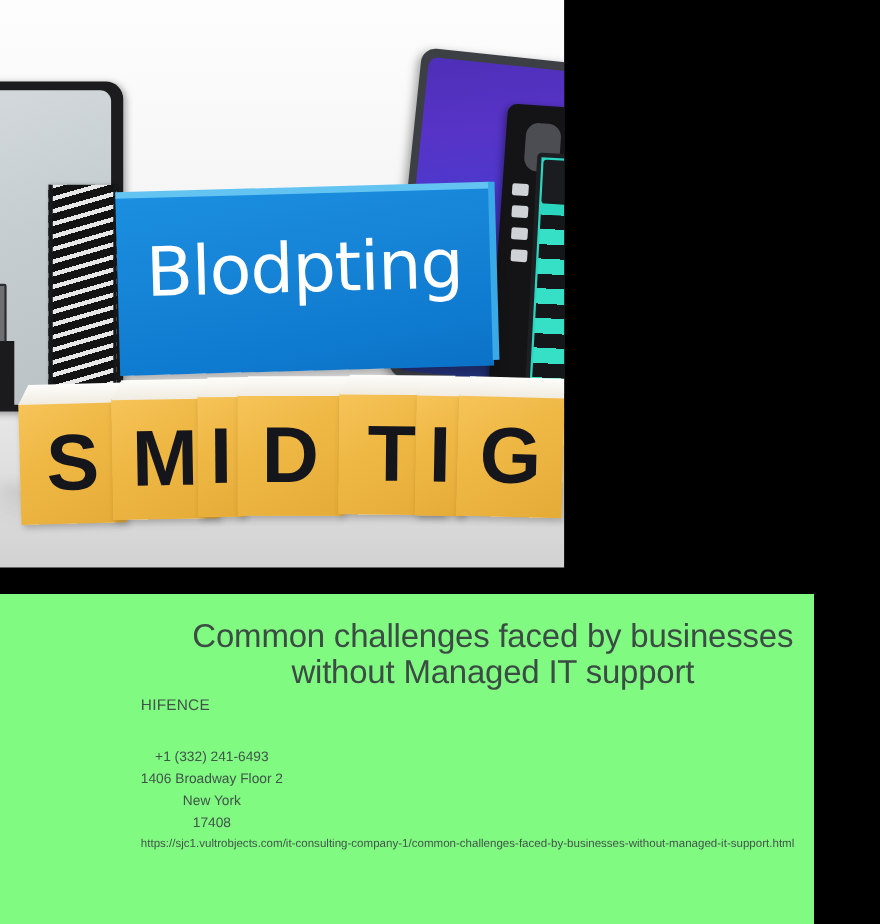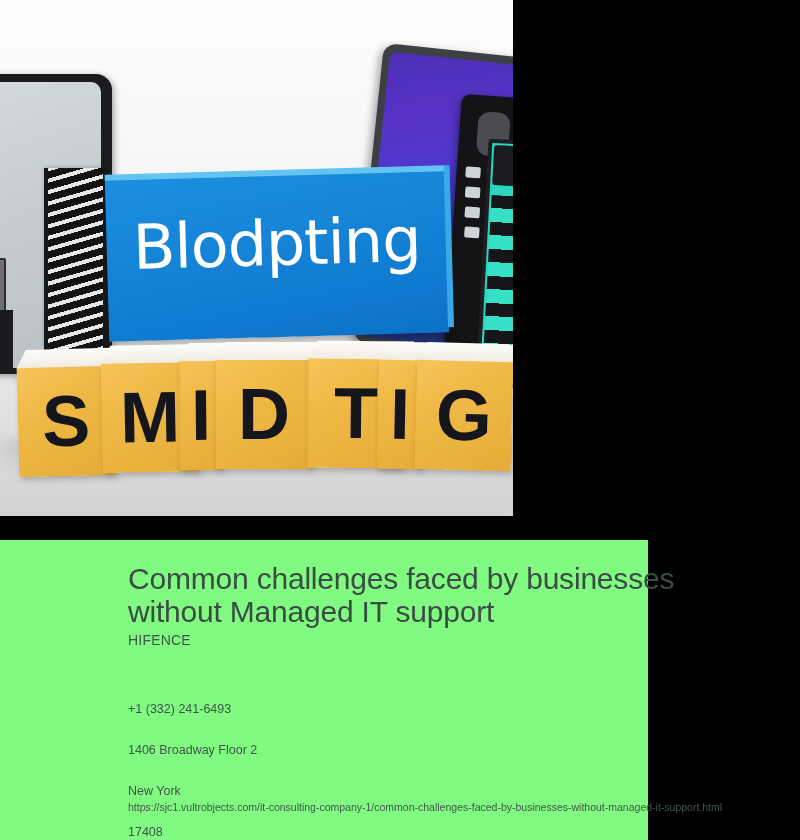--- a/index.html
+++ b/index.html
@@ -299,23 +299,24 @@
     left: 0; top: 516px;
     width: 513px; height: 24px;
     background: #000000;
   }
 
   
   .caption {
     position: absolute;
     left: 0;
     top: 540px;
-    width: 648px;
+    width: 740px;
     height: 300px;
     background: #80fa80;
+    text-align: center;
   }
   .caption-title {
     position: absolute;
     left: 128px;
     top: 562px - 540px;
     top: 22px;
     width: 640px;
     color: #3b4c44;
     font-family: "Liberation Sans", sans-serif;
     font-size: 30px;
@@ -335,31 +336,30 @@
   }
   .caption-contact {
     position: absolute;
     left: 128px;
     top: 138px;
     color: #3f544a;
     font-family: "Liberation Sans", sans-serif;
     font-size: 12.5px;
     line-height: 20px;
   }
-  .caption-contact div { white-space: nowrap; margin-top: 21px; }
+  .caption-contact div { white-space: nowrap; }
   .caption-url {
     position: absolute;
     left: 128px;
     top: 220px;
     color: #42564c;
     font-family: "Liberation Sans", sans-serif;
     font-size: 10.5px;
     line-height: 14px;
     white-space: nowrap;
-    margin-top: 40px;
   }
 </style>
 </head>
 <body>
 
 <div class="page">
 
   <div class="photo">
 
     <div class="backdrop-wall"></div>

